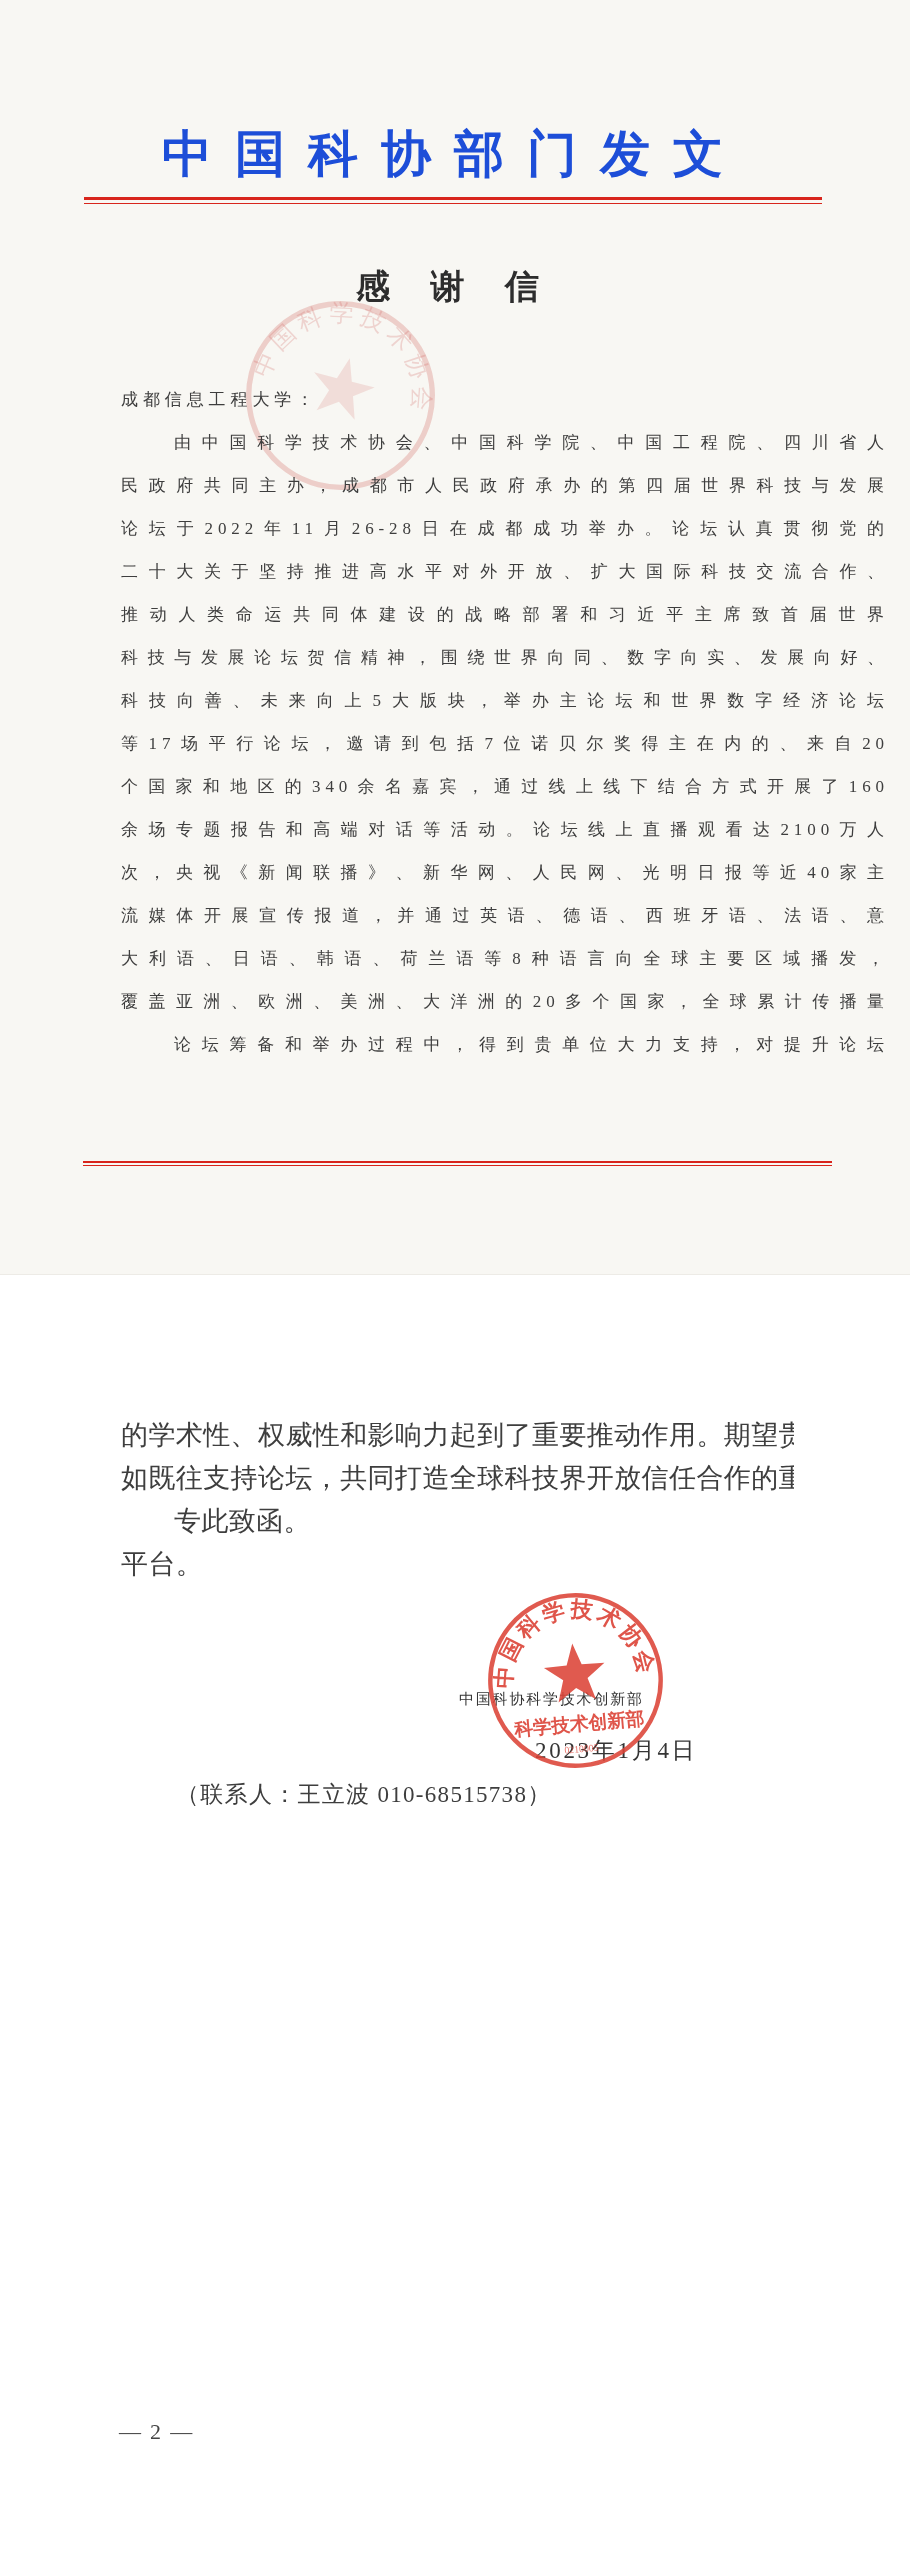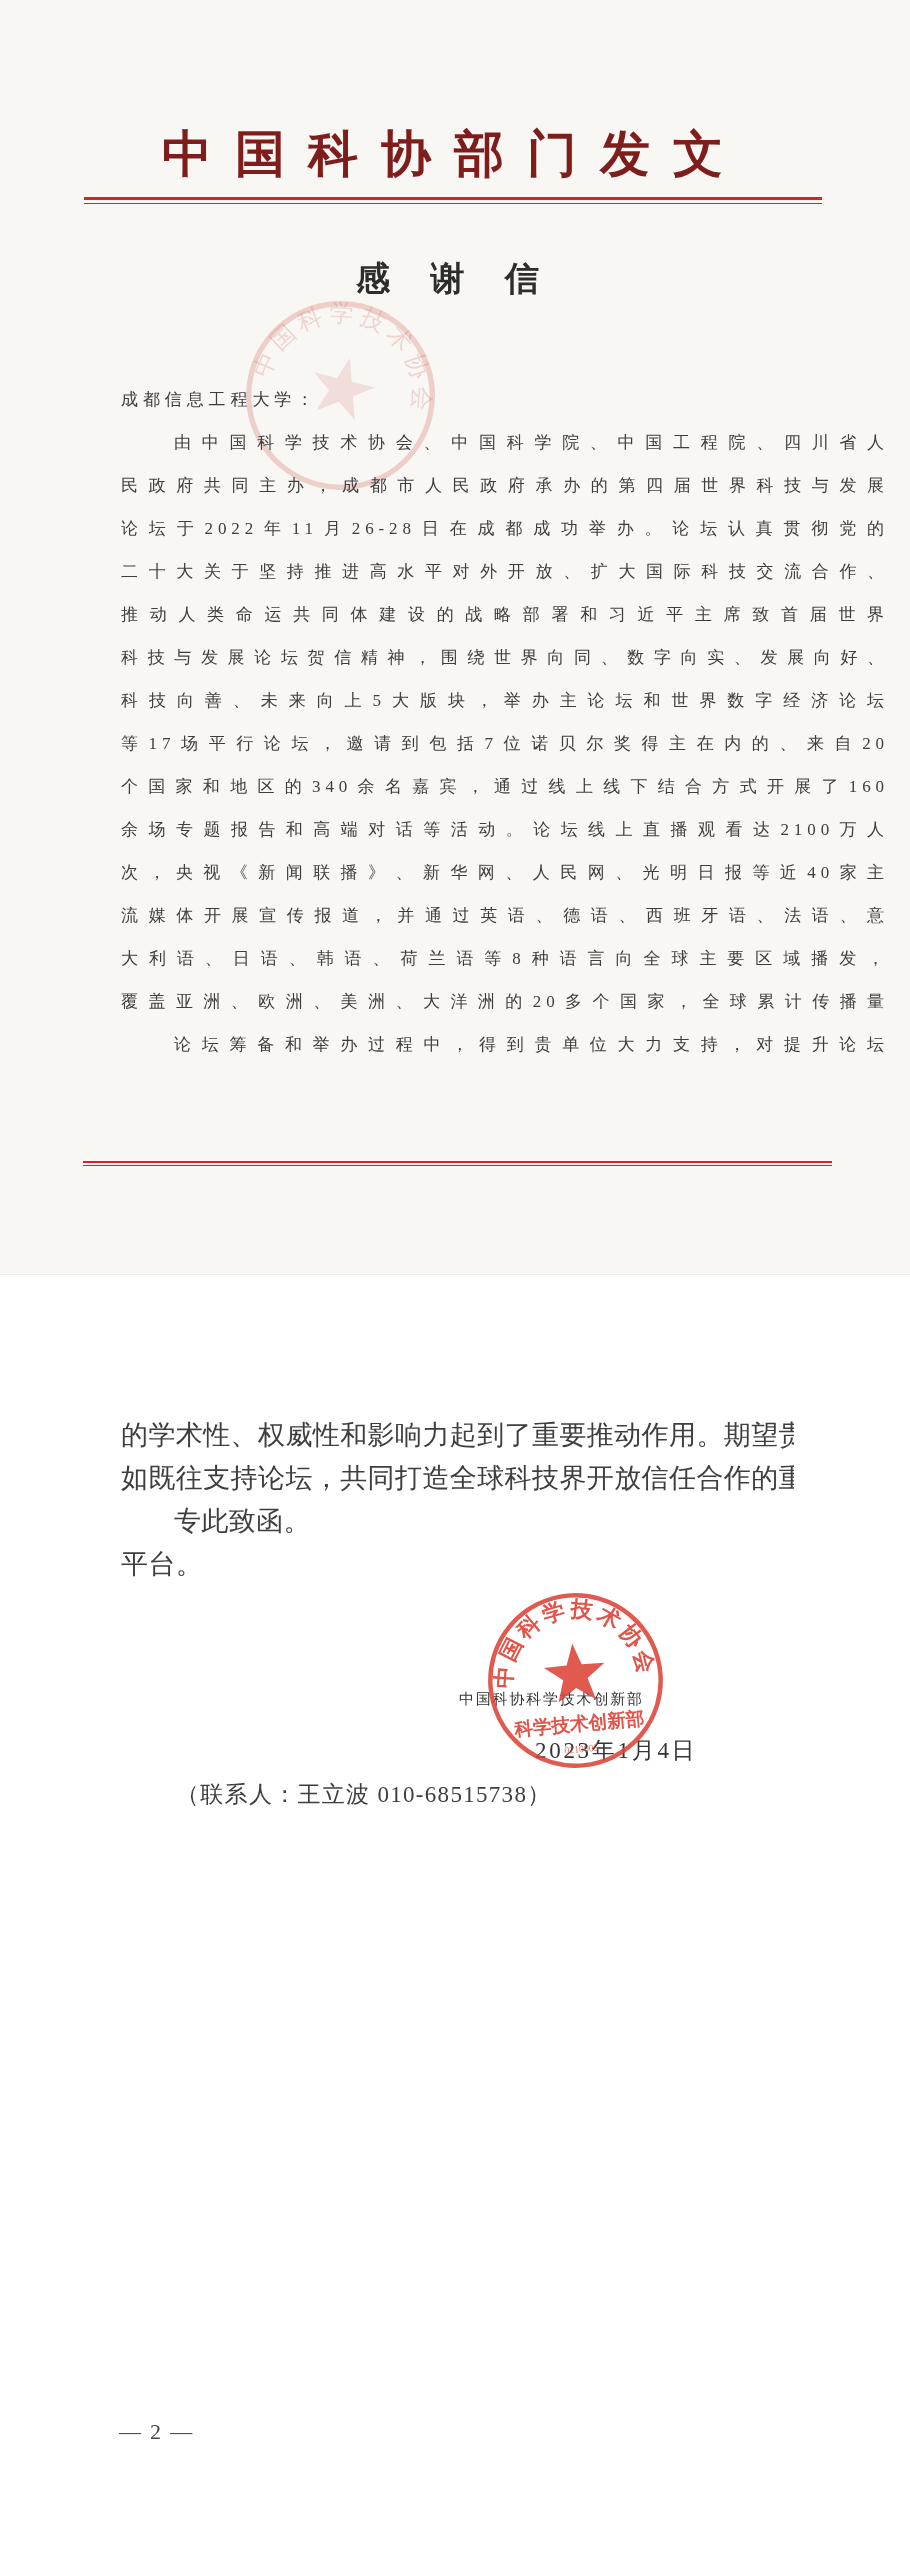--- a/index.html
+++ b/index.html
@@ -7,29 +7,29 @@
     position:relative;width:911px;height:2576px;background:#ffffff;overflow:hidden;
     font-family:"Liberation Serif","DejaVu Serif",serif;color:#3b3b3b;
   }
   
   .page1{
     position:absolute;left:0;top:0;width:911px;height:1274px;
     background:#f8f7f3;border-bottom:0.9px solid #edebe6;
   }
   .lh-title{
     position:absolute;left:0;top:121px;width:908px;text-align:center;
-    font-size:50px;font-weight:bold;letter-spacing:23px;color:#7f1d1d;
+    font-size:50px;font-weight:bold;letter-spacing:23px;color:#1d4ed8;
     white-space:nowrap;
   }
   .lh-rule{
     position:absolute;left:84px;top:197px;width:738px;height:2.7px;
     border-top:3.6px solid #d8251b;border-bottom:1.8px solid #d8251b;
   }
   .letter-heading{
-    position:absolute;left:0;top:256px;width:911px;text-align:center;
+    position:absolute;left:0;top:264px;width:911px;text-align:center;
     font-size:34px;font-weight:bold;letter-spacing:16px;color:#2d2d2d;white-space:nowrap;
   }
   .p1-body{
     position:absolute;left:121px;top:378px;width:768px;
     font-size:17px;letter-spacing:4.9px;color:#3e3e3e;
   }
   .p1-body .bline{height:43px;line-height:43px;white-space:nowrap;}
   .p1-body .fill,.p2-body .fill{
     white-space:normal;text-align:justify;text-align-last:justify;overflow:hidden;
   }

